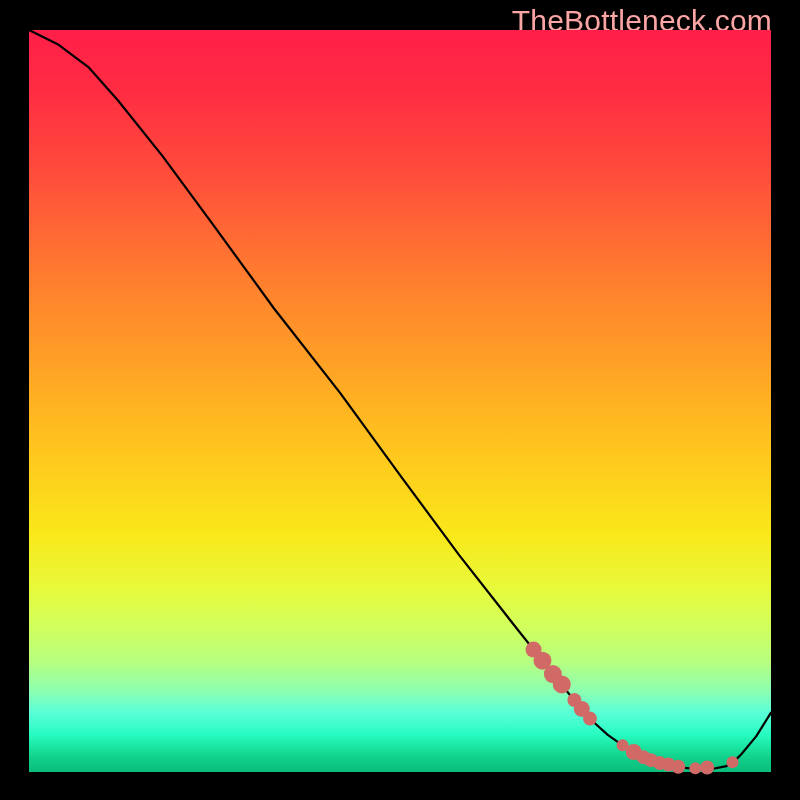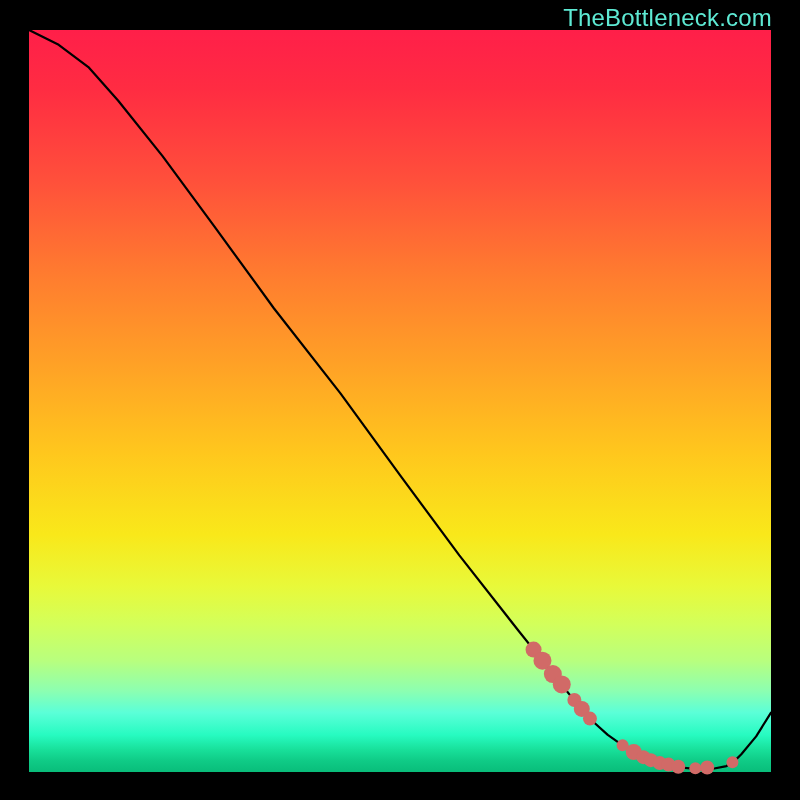--- a/index.html
+++ b/index.html
@@ -46,22 +46,22 @@
     left: 0;
     top: 0;
     width: 742px;
     height: 742px;
     overflow: visible;
   }
   .watermark {
     position: absolute;
     top: 4px;
     right: 28px;
-    color: #5eead4;
-    font-size: 24px;
+    color: #fca5a5;
+    font-size: 30px;
     font-weight: 400;
     letter-spacing: 0.2px;
     user-select: none;
   }
 </style>
 </head>
 <body>
 
 <div class="stage">
 

